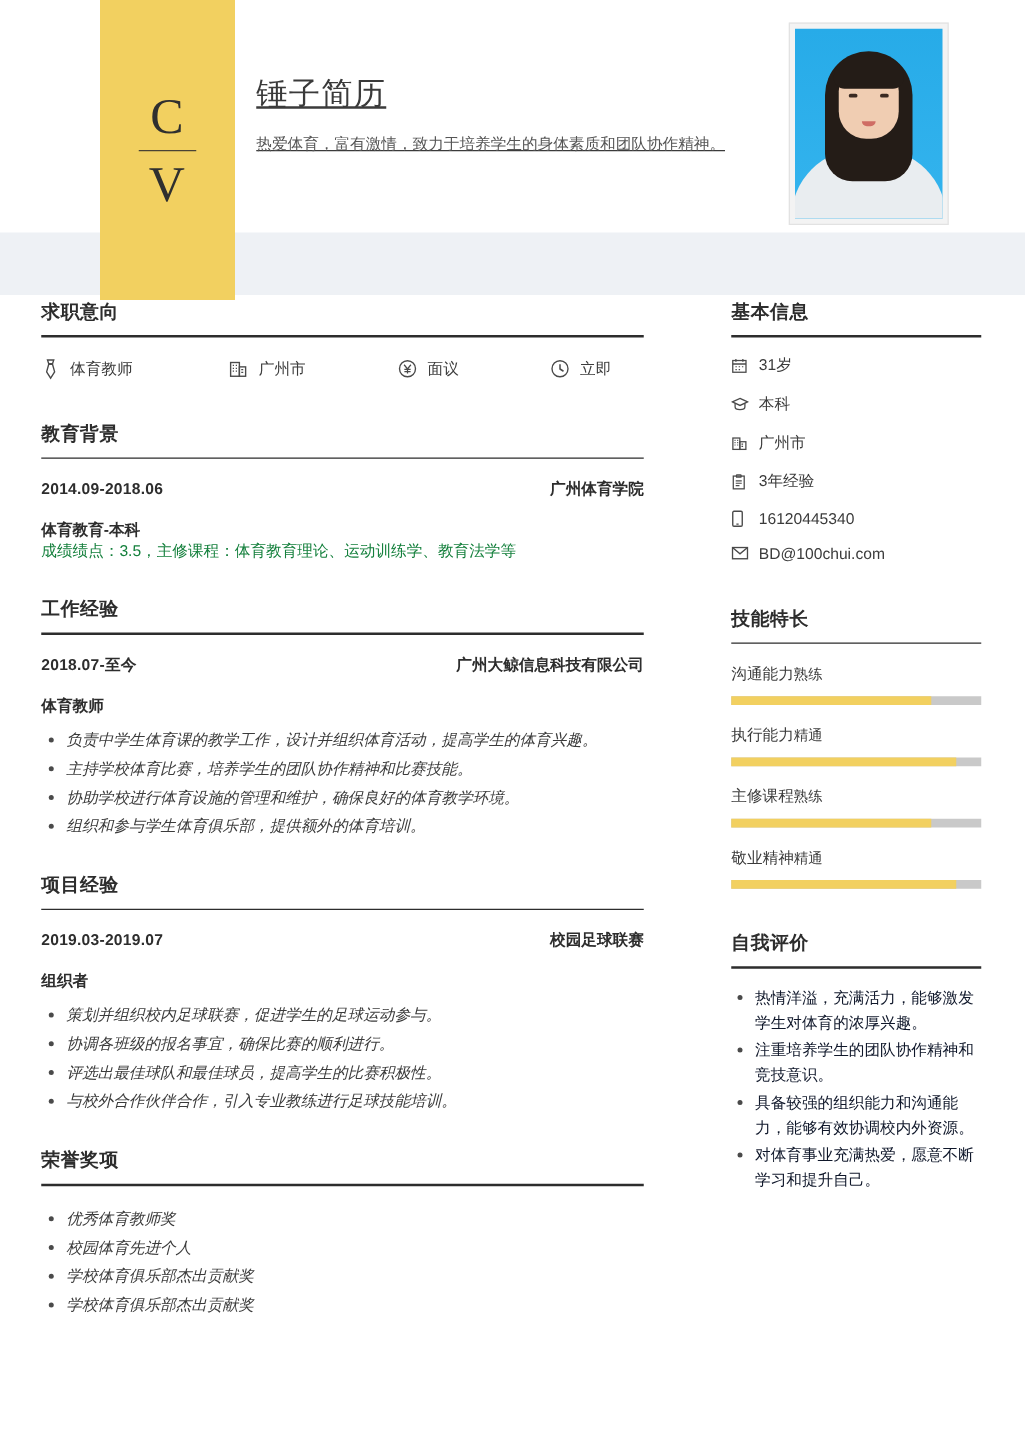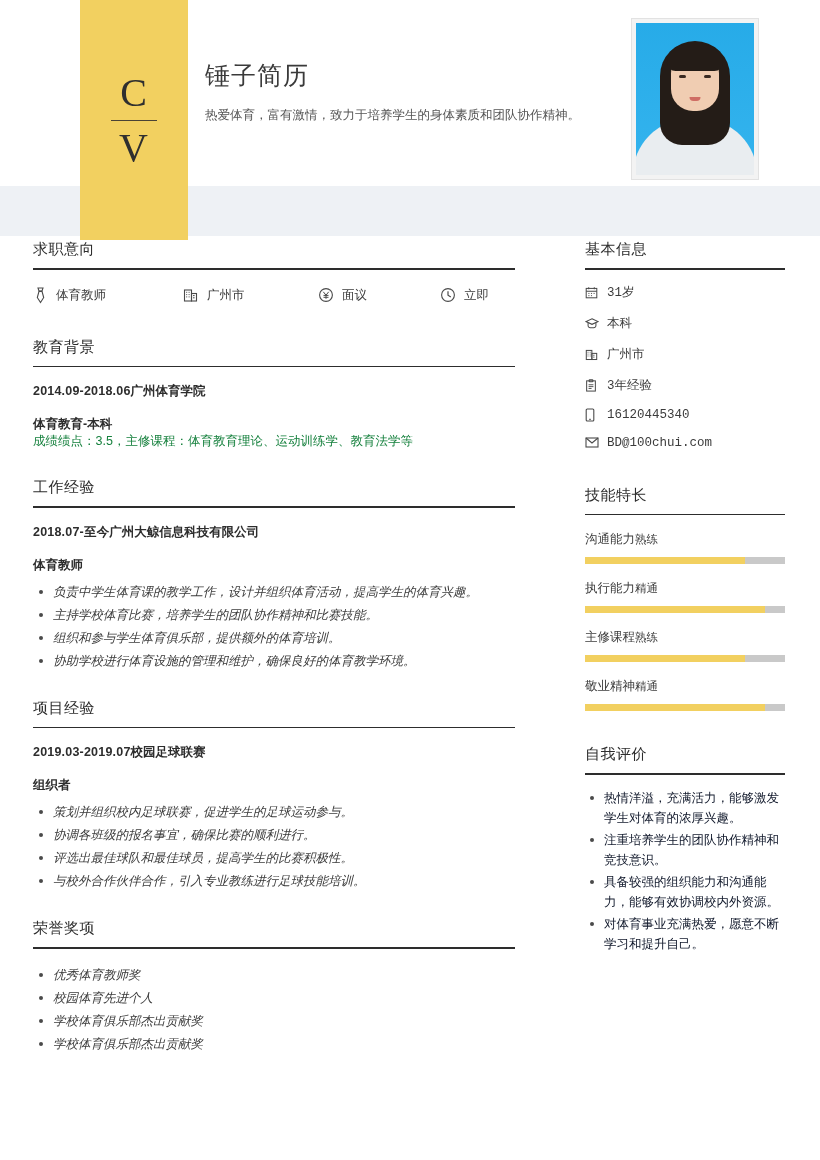--- a/index.html
+++ b/index.html
@@ -24,21 +24,21 @@
     display: flex; flex-direction: column;
     align-items: center; justify-content: center;
   }
   .cv-letter {
     font-size: 40px; line-height: 46px; color: #2f2f2f;
     font-family: "Liberation Serif", "DejaVu Serif", serif;
     font-weight: 400; letter-spacing: 1px;
   }
   .cv-rule { width: 46px; height: 1px; background: #4a4335; margin: 4px 0; }
 
-  .header-text { position: absolute; left: 205px; top: 58px; width: 380px; }
+  .header-text { position: absolute; left: 205px; top: 58px; width: 380px; text-decoration: underline; }
   .resume-title {
     font-size: 25px; font-weight: 400; color: #3a3a3a;
     letter-spacing: 1px; line-height: 34px;
   }
   .resume-summary {
     margin-top: 14px; font-size: 12.5px; line-height: 19px; color: #555;
   }
 
   .photo-frame {
     position: absolute; left: 631px; top: 18px;
@@ -88,36 +88,36 @@
     width:11px; height:4px; background:#cf6d64; border-radius:0 0 6px 6px;
   }
 
   
   .body { position:absolute; top:240px; left:0; width:820px; }
   .col-left  { position:absolute; left:33px;  top:0; width:482px; }
   .col-right { position:absolute; left:585px; top:0; width:200px; }
 
   .section { margin-bottom: 4px; }
   .section-title {
-    font-size: 15px; font-weight: normal; color: #2d2d2d;
+    font-size: 15px; font-weight: bold; color: #2d2d2d;
     letter-spacing: .5px;
   }
   .section-rule { height: 1.5px; background: #2d2d2d; margin-top: 9px; }
   .col-right .section-rule { height: 1.5px; background: #2d2d2d; }
 
   
   .intent-row { display:flex; margin-top: 17px; }
   .intent-item { display:flex; align-items:center; font-size:12.5px; color:#3b3b3b; }
   .intent-item .ico { margin-right: 8px; display:flex; align-items:center; }
   .i-w1 { width: 150px; } .i-w2 { width: 135px; } .i-w3 { width: 122px; }
 
   
   .entry { margin-top: 16px; }
   .entry-line {
-    display:flex; align-items:baseline;
+    display:flex; justify-content:space-between; align-items:baseline;
     font-size: 12.5px; font-weight: bold; color:#2d2d2d;
   }
   .entry-date { letter-spacing:.2px; }
   .entry-org  { }
   .entry-role { font-size:12.5px; font-weight:bold; color:#2d2d2d; margin-top:16px; }
   .entry-note { font-size:12.5px; color:#15803d; margin-top:0; }
 
   ul.bullets { list-style:none; margin-top: 8px; font-style: italic; }
   ul.bullets li {
     position:relative; padding-left: 20px; margin-bottom: 3px;
@@ -125,21 +125,21 @@
   }
   ul.bullets li::before {
     content:""; position:absolute; left:6px; top:8px;
     width:4px; height:4px; border-radius:50%; background:#4a4a4a;
   }
 
   .gap-lg { height: 30px; }
   .gap-md { height: 24px; }
 
   
-  .info-list { margin-top: 14px; font-family: Liberation Mono, monospace; }
+  .info-list { margin-top: 14px; }
   .info-item {
     display:flex; align-items:center;
     font-size:12.5px; color:#3b3b3b; margin-bottom: 14px;
   }
   .info-item .ico { width:22px; display:flex; align-items:center; color:#4a4a4a; }
 
   .skill { margin-top: 16px; }
   .skill-head {
     display:flex; justify-content:flex-start; align-items:baseline;
     font-size:12.5px; color:#3b3b3b;
@@ -269,22 +269,22 @@
         <div class="section-rule"></div>
         <div class="entry">
           <div class="entry-line">
             <span class="entry-date">2018.07-至今</span>
             <span class="entry-org">广州大鲸信息科技有限公司</span>
           </div>
           <div class="entry-role">体育教师</div>
           <ul class="bullets">
             <li>负责中学生体育课的教学工作，设计并组织体育活动，提高学生的体育兴趣。</li>
             <li>主持学校体育比赛，培养学生的团队协作精神和比赛技能。</li>
+            <li>协助学校进行体育设施的管理和维护，确保良好的体育教学环境。</li>
             <li>组织和参与学生体育俱乐部，提供额外的体育培训。</li>
-            <li>协助学校进行体育设施的管理和维护，确保良好的体育教学环境。</li>
           </ul>
         </div>
       </div>
 
       <div class="gap-md"></div>
 
       <div class="section">
         <div class="section-title">项目经验</div>
         <div class="section-rule"></div>
         <div class="entry">

